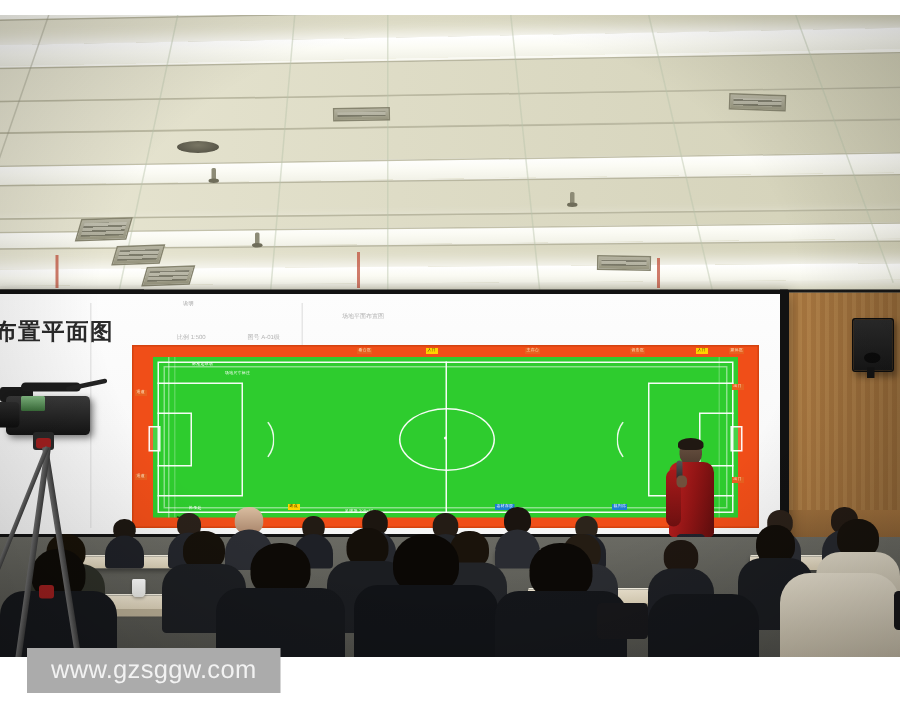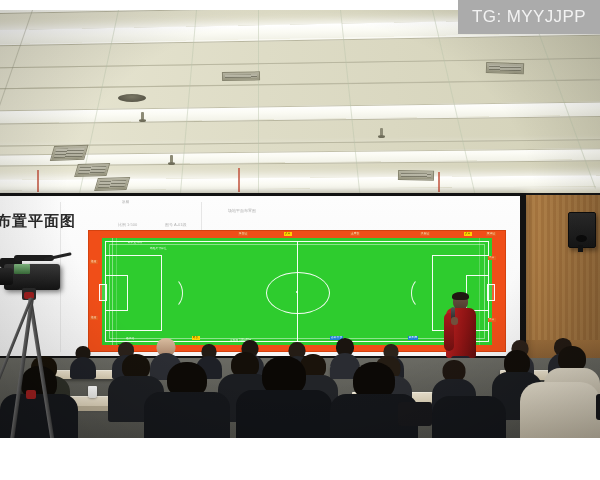--- a/index.html
+++ b/index.html
@@ -560,15 +560,15 @@
     <div class="tripodHead"></div>
     <div class="tripodRed"></div>
     <div class="tripodLeg" style="left:28px;top:288px;width:4px;height:148px;transform:rotate(-9deg);"></div>
     <div class="tripodLeg" style="left:30px;top:288px;width:4px;height:150px;transform:rotate(8deg);"></div>
     <div class="tripodLeg" style="left:30px;top:288px;width:3px;height:146px;transform:rotate(22deg);"></div>
     <div class="tripodCollar"></div>
 
     <div class="vign"></div>
   </div>
 
-  <div class="wm wmTop">TG: MYYJJPP</div>
+  <div class="wm wmBottom">www.gzsggw.com</div>
 
 </div>
 
 </body></html>

